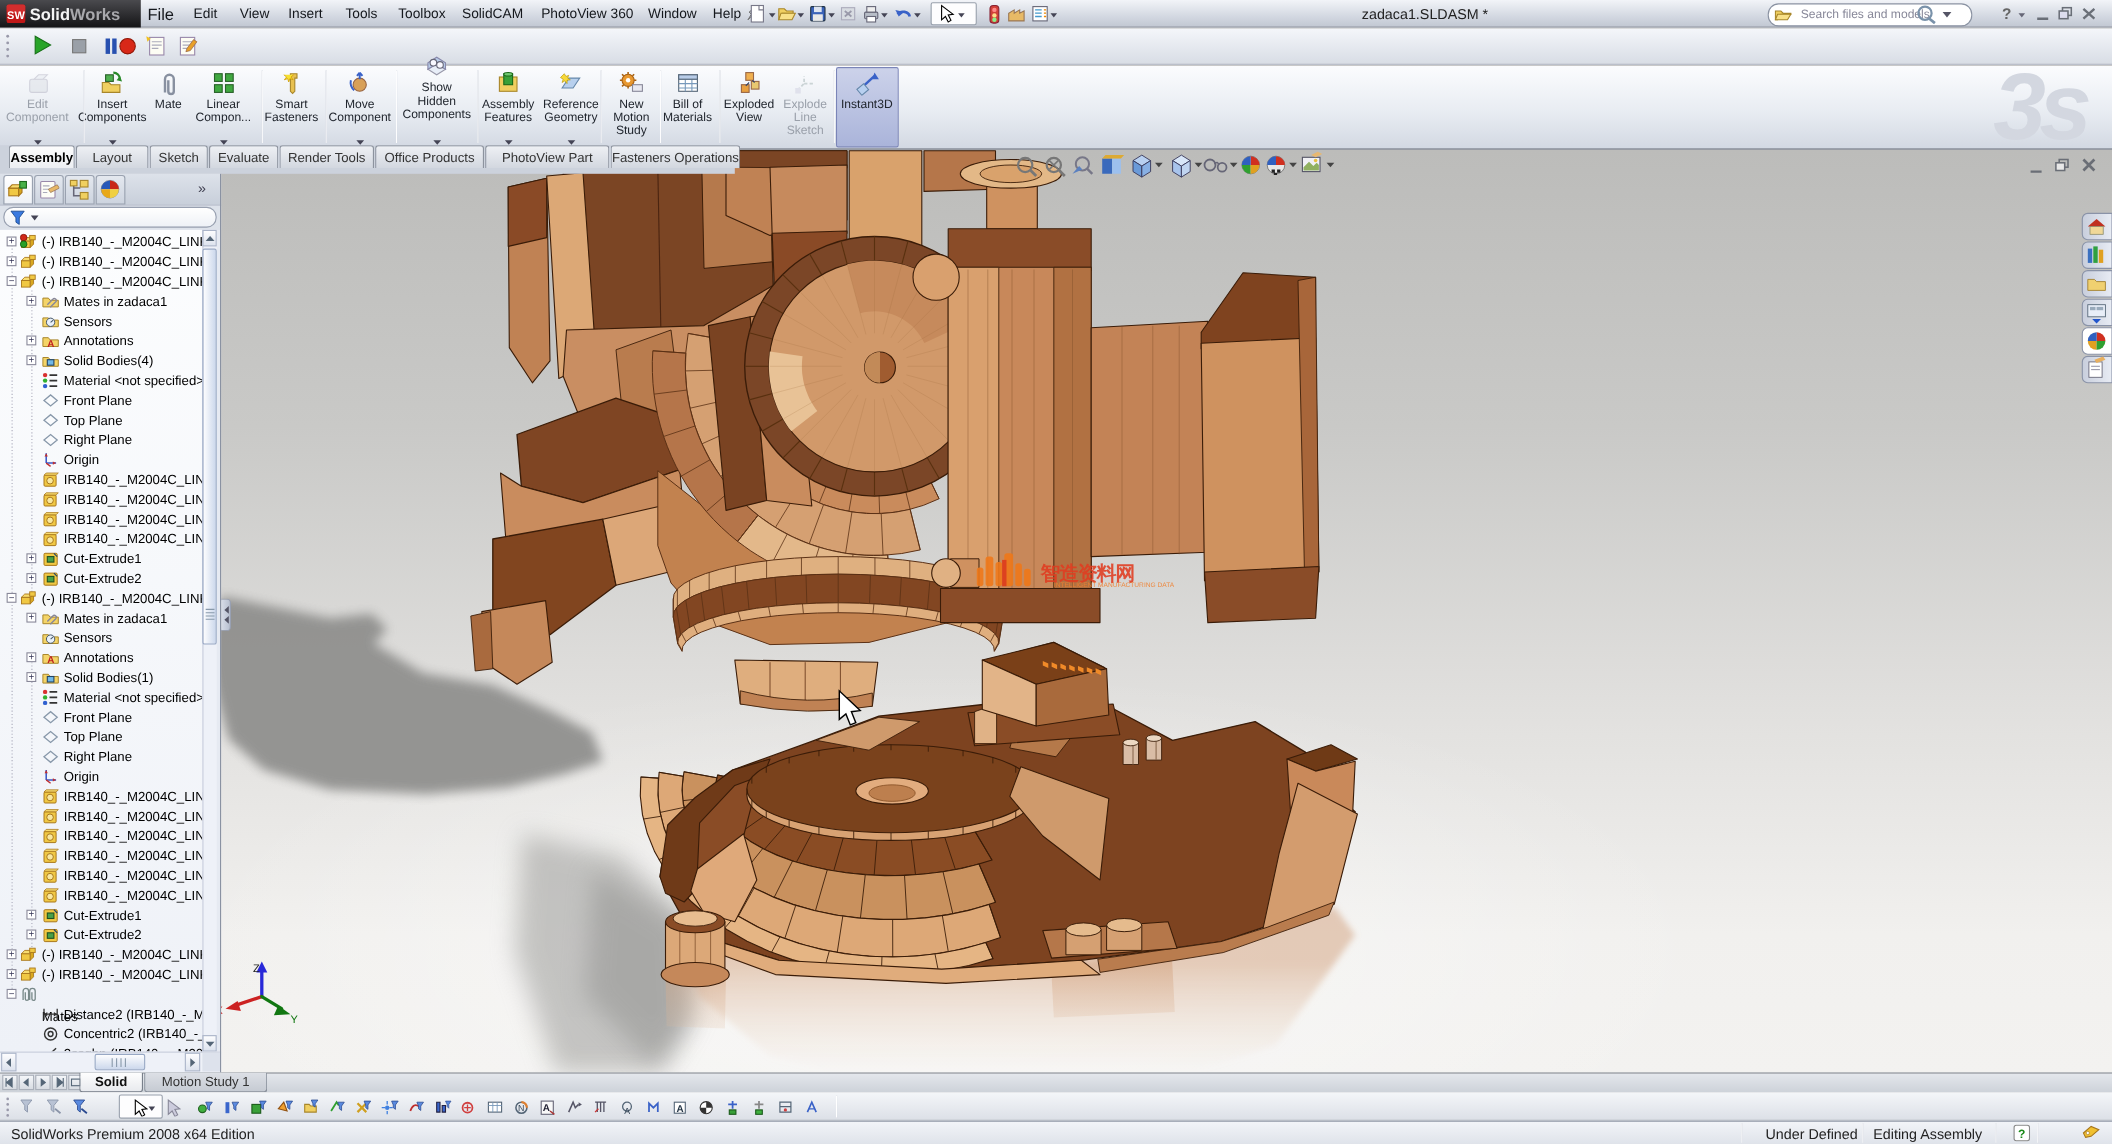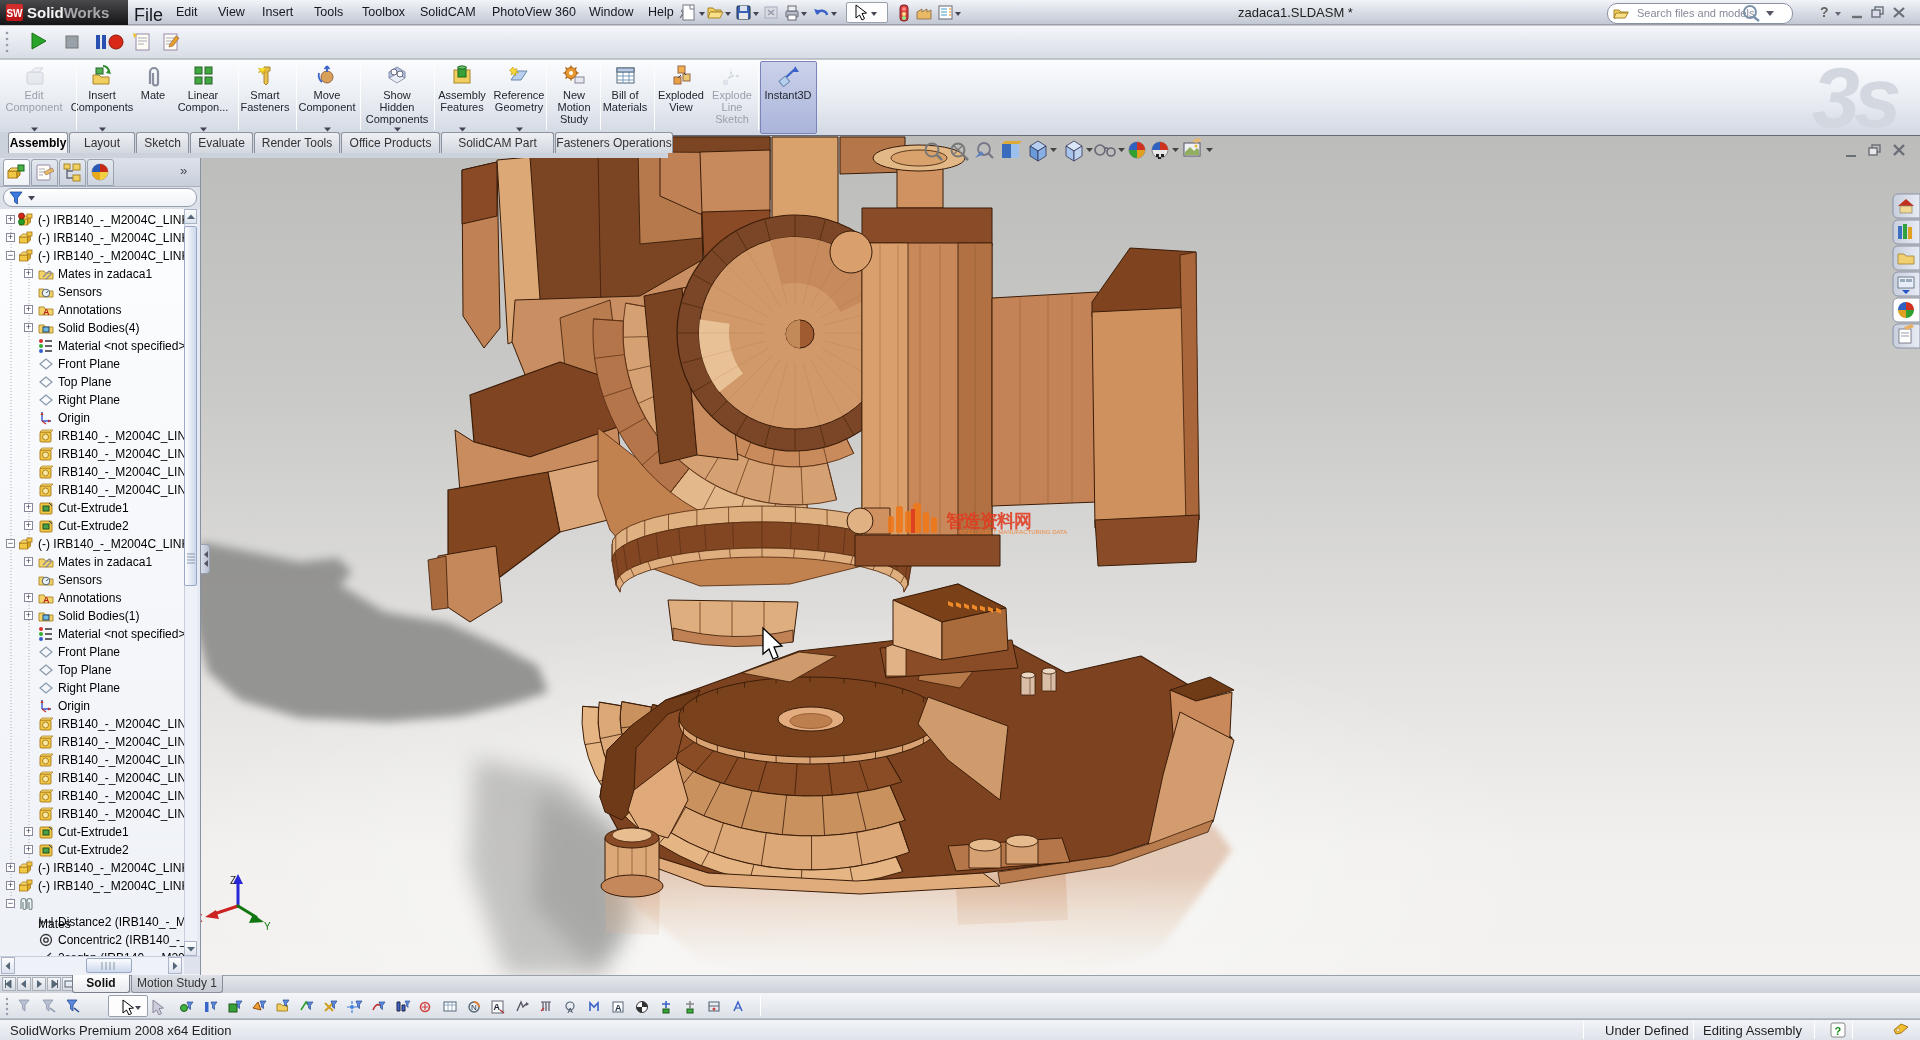--- a/index.html
+++ b/index.html
@@ -12,21 +12,21 @@
 .pm{position:absolute;width:9px;height:9px;background:#fff;border:1px solid #889;font-size:9px;line-height:7px;text-align:center;color:#335}
 </style></head><body>
 <div class="abs" style="left:0;top:0;width:1920px;height:25px;background:linear-gradient(#f2f4f8,#d4d9e2 60%,#c2c8d3);border-bottom:1px solid #98a0ae"></div>
 <div class="abs" style="left:0;top:0;width:128px;height:25px;background:linear-gradient(#4a4a4e,#141416)"></div>
 <svg class="abs" style="left:4px;top:2px" width="124" height="21">
 <rect x="2" y="2" width="17" height="17" rx="2" fill="#c01818"></rect>
     <rect x="2" y="2" width="17" height="8" rx="2" fill="#e04040" opacity="0.55"></rect>
 <text x="10.5" y="15" font-size="10" font-weight="bold" fill="#fff" text-anchor="middle">SW</text>
 <text x="23" y="16" font-size="15" font-weight="bold" fill="#f4f4f4">Solid<tspan fill="#a8a8ac">Works</tspan></text>
   </svg>
-<div class="abs" style="left:134px;top:5px;font-size:18px;color:#15181d">File</div>
+<div class="abs" style="left:134px;top:5px;font-size:15px;color:#15181d">File</div>
 <div class="abs" style="left:176px;top:5px;font-size:12.5px;color:#15181d">Edit</div>
 <div class="abs" style="left:218px;top:5px;font-size:12.5px;color:#15181d">View</div>
 <div class="abs" style="left:262px;top:5px;font-size:12.5px;color:#15181d">Insert</div>
 <div class="abs" style="left:314px;top:5px;font-size:12.5px;color:#15181d">Tools</div>
 <div class="abs" style="left:362px;top:5px;font-size:12.5px;color:#15181d">Toolbox</div>
 <div class="abs" style="left:420px;top:5px;font-size:12.5px;color:#15181d">SolidCAM</div>
 <div class="abs" style="left:492px;top:5px;font-size:12.5px;color:#15181d">PhotoView 360</div>
 <div class="abs" style="left:589px;top:5px;font-size:12.5px;color:#15181d">Window</div>
 <div class="abs" style="left:648px;top:5px;font-size:12.5px;color:#15181d">Help</div>
 <svg class="abs" style="left:678px;top:5px" width="16" height="16">
@@ -178,21 +178,21 @@
       <path d="M4 4 l2.5 2 l-2 2.5 l3 -1 l1 3 l1 -3 l3 1 l-2 -2.5 l2.5 -2" fill="#f8e030" stroke="#c90" stroke-width="0.7"></path>
     </svg>Smart<br>Fasteners</div>
 <div class="rbtn" style="left:290px;top:62px;width:74px"><svg width="23" height="23" style="margin-top:2px">
       <circle cx="11" cy="13" r="6" fill="#d8a058" stroke="#964"></circle>
       <path d="M11 2 v6 M11 2 l-2.5 3 M11 2 l2.5 3" stroke="#3a62c8" stroke-width="1.8" fill="none"></path>
       <path d="M3 9 a9 9 0 0 0 3 9" fill="none" stroke="#3a62c8" stroke-width="1.8"></path>
     </svg>Move<br>Component</div>
 <svg class="abs" style="left:323px;top:126px" width="9" height="7">
     <path d="M1 1.5 l3.5 4 l3.5 -4 Z" fill="#445"></path>
   </svg>
-<div class="rbtn" style="left:360px;top:62px;width:74px"><svg width="23" height="23" style="margin-top:2px">
+<div class="rbtn" style="left:360px;top:47px;width:74px"><svg width="23" height="23" style="margin-top:2px">
       <path d="M3 14 l8 -5 l8 5 l-8 5 Z" fill="#e8eef8" stroke="#99a"></path>
       <path d="M3 14 v-6 l8 -5 l8 5 v6 l-8 -5 Z" fill="#b8cbe8" stroke="#88a"></path>
       <circle cx="8" cy="8" r="3" fill="#f8f8ff" stroke="#667"></circle>
       <circle cx="14" cy="10" r="3" fill="#f8f8ff" stroke="#667"></circle>
     </svg>Show<br>Hidden<br>Components</div>
 <svg class="abs" style="left:393px;top:126px" width="9" height="7">
     <path d="M1 1.5 l3.5 4 l3.5 -4 Z" fill="#445"></path>
   </svg>
 <div class="rbtn" style="left:425px;top:62px;width:74px"><svg width="23" height="23" style="margin-top:2px">
       <rect x="3" y="6" width="16" height="13" fill="#f0cf60" stroke="#a8862a"></rect>
@@ -696,21 +696,21 @@
     </g>
     <path d="M763 628 l0 26 l6 -5 l4 10 l5 -2 l-4 -10 l8 -1 Z" fill="#fff" stroke="#000" stroke-width="1.3"></path>
   </svg>
 <div class="abs" style="left:0;top:132px;width:668px;height:26px;background:#ccd2dc"></div>
 <div class="tab" style="left:8px;top:132px;width:60px;background:linear-gradient(#fdfdfd,#eceef2);font-weight:bold;color:#000">Assembly</div>
 <div class="tab" style="left:69px;top:132px;width:66px">Layout</div>
 <div class="tab" style="left:136px;top:132px;width:53px">Sketch</div>
 <div class="tab" style="left:190px;top:132px;width:63px">Evaluate</div>
 <div class="tab" style="left:254px;top:132px;width:86px">Render Tools</div>
 <div class="tab" style="left:341px;top:132px;width:99px">Office Products</div>
-<div class="tab" style="left:441px;top:132px;width:113px">SolidCAM Part</div>
+<div class="tab" style="left:441px;top:132px;width:113px">PhotoView Part</div>
 <div class="tab" style="left:555px;top:132px;width:118px">Fasteners Operations</div>
 <div class="abs" style="left:0;top:158px;width:201px;height:817px;background:#e6eaf2"></div>
 <div class="abs" style="left:0;top:158px;width:201px;height:29px;background:linear-gradient(#dde2ea,#c8cfda);border-bottom:1px solid #a8b0be"></div>
 <div class="abs" style="left:3px;top:159px;width:27px;height:27px;background:linear-gradient(#ffffff,#eef1f6);border:1px solid #9aa2b0;border-radius:3px 3px 0 0"></div>
 <svg class="abs" style="left:6px;top:162px" width="20" height="20">
     <rect x="2" y="9" width="9" height="7" fill="#f0c844" stroke="#a8761a"></rect>
     <path d="M2 9 l3 -3 h9 l-3 3 Z" fill="#f8dc70" stroke="#a8761a"></path>
     <path d="M11 16 l3 -3 v-7 l-3 3 Z" fill="#d8a820" stroke="#a8761a"></path>
     <rect x="12" y="3" width="6" height="6" fill="#48b048" stroke="#1a681a"></rect>
   </svg>
@@ -1056,21 +1056,21 @@
 <svg class="abs" style="left:32px;top:977px" width="14" height="14">
     <path d="M5 3 l5 4 l-5 4 Z" fill="#567"></path>
   </svg>
 <svg class="abs" style="left:47px;top:977px" width="14" height="14">
     <path d="M5 3 l5 4 l-5 4 Z M10.5 3 v8" stroke="#567" fill="#567" stroke-width="1"></path>
   </svg>
 <svg class="abs" style="left:62px;top:977px" width="14" height="14">
     <rect x="3" y="4" width="8" height="6" fill="none" stroke="#567"></rect>
   </svg>
 <div class="abs" style="left:72px;top:975px;width:58px;height:18px;background:linear-gradient(#fefefe,#e8eaee);border:1px solid #787f8a;border-top:none;border-radius:0 0 3px 3px;text-align:center;font-size:12px;font-weight:bold;color:#111;line-height:17px">Solid</div>
-<div class="abs" style="left:131px;top:975px;width:92px;height:18px;background:linear-gradient(#dde0e6,#c6cbd3);border:1px solid #888f9a;border-top:none;border-radius:0 0 3px 3px;text-align:center;font-size:12px;color:#333;line-height:17px">Motion Study 1</div>
+<div class="abs" style="left:131px;top:975px;width:112px;height:18px;background:linear-gradient(#dde0e6,#c6cbd3);border:1px solid #888f9a;border-top:none;border-radius:0 0 3px 3px;text-align:center;font-size:12px;color:#333;line-height:17px">Motion Study 1</div>
 <div class="abs" style="left:0;top:993px;width:1920px;height:26px;background:linear-gradient(#f4f6f9,#dce0e7);border-bottom:1px solid #b8bec8"></div>
 <svg class="abs" style="left:3px;top:996px" width="8" height="22">
     <circle cx="4" cy="3" r="1.2" fill="#99a"></circle>
     <circle cx="4" cy="8" r="1.2" fill="#99a"></circle>
     <circle cx="4" cy="13" r="1.2" fill="#99a"></circle>
     <circle cx="4" cy="18" r="1.2" fill="#99a"></circle>
   </svg>
 <div class="abs" style="left:108px;top:995px;width:40px;height:22px;background:#fdfdfe;border:1px solid #98a0ac;border-radius:2px"></div>
 <svg class="abs" style="left:16px;top:998px" width="17" height="17">
     <path d="M3 2 h10 l-4 5 v6 l-2.5 -2 v-4 Z" fill="#b8c2d4" stroke="#8a94a8" stroke-width="0.8"></path>

